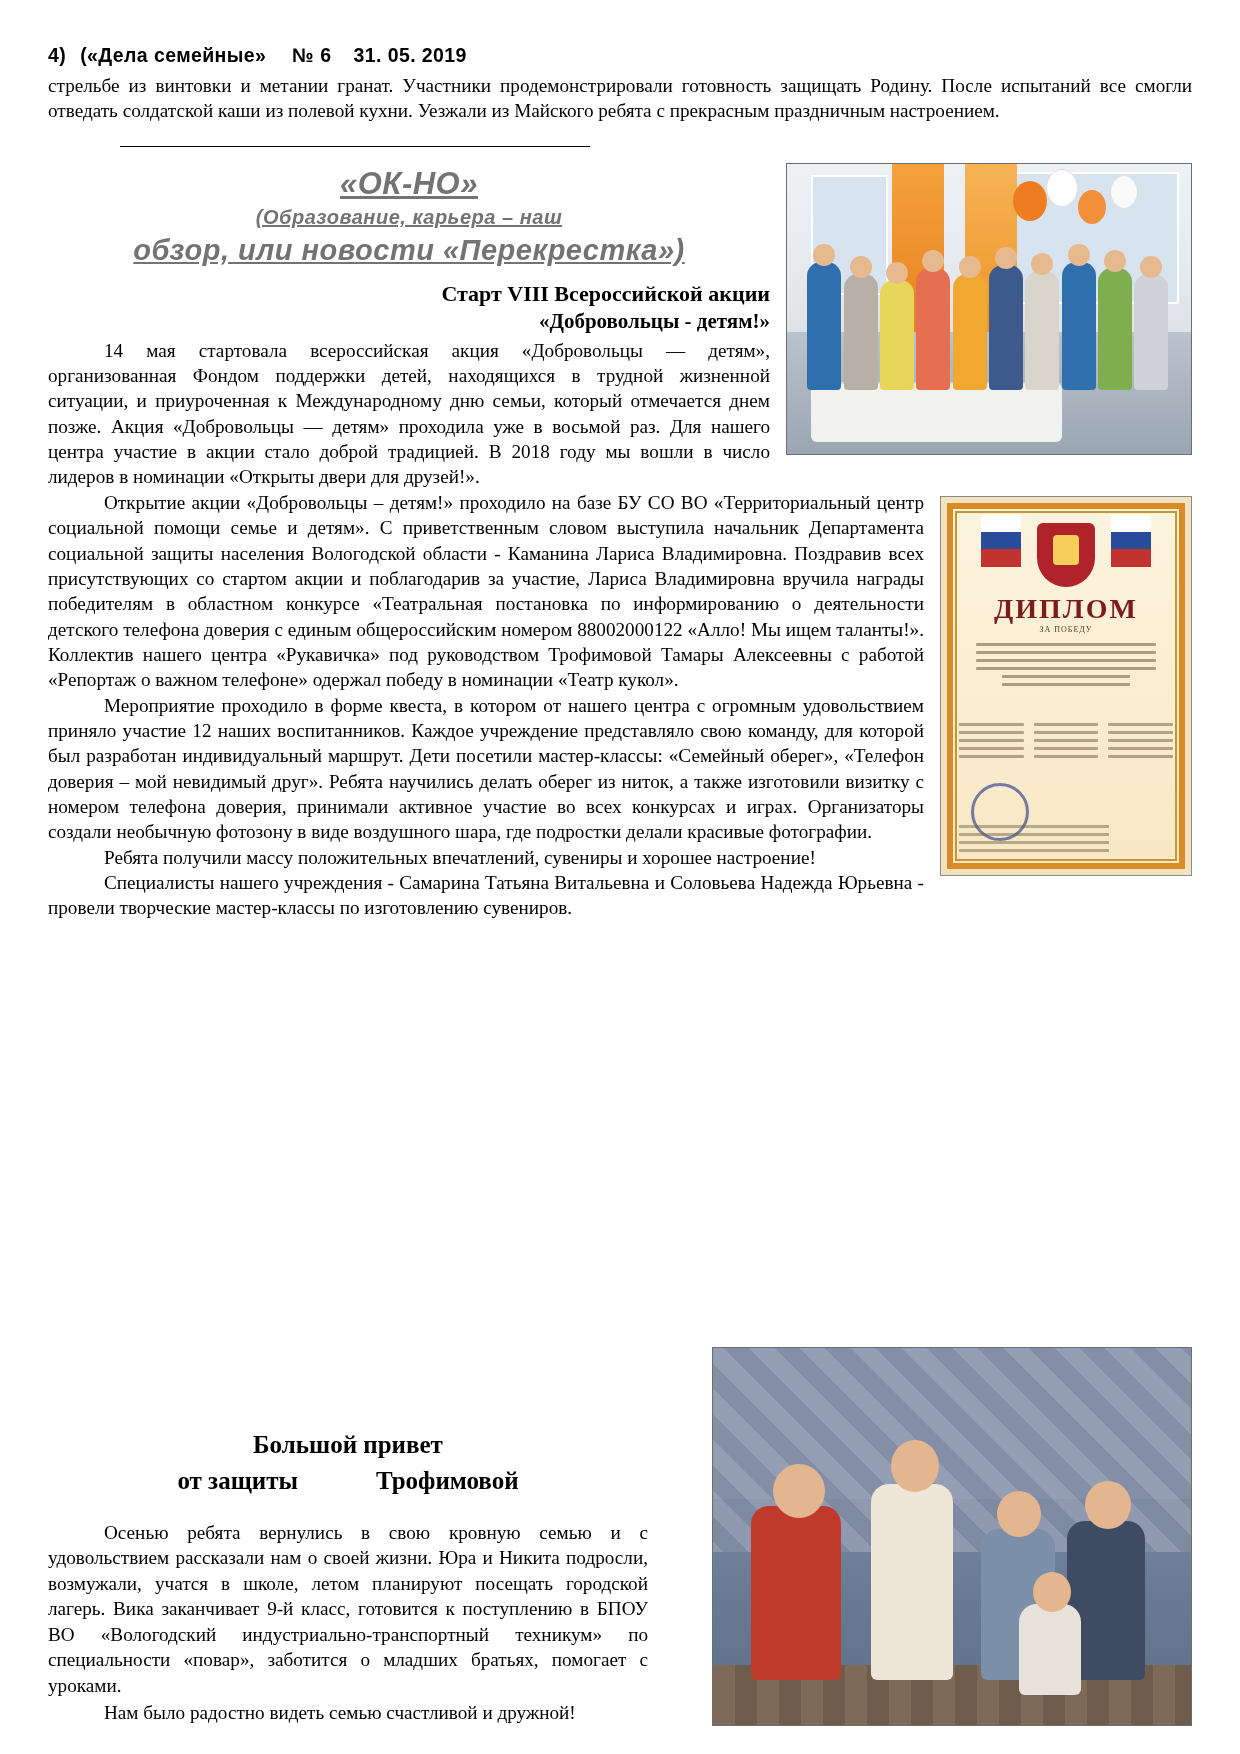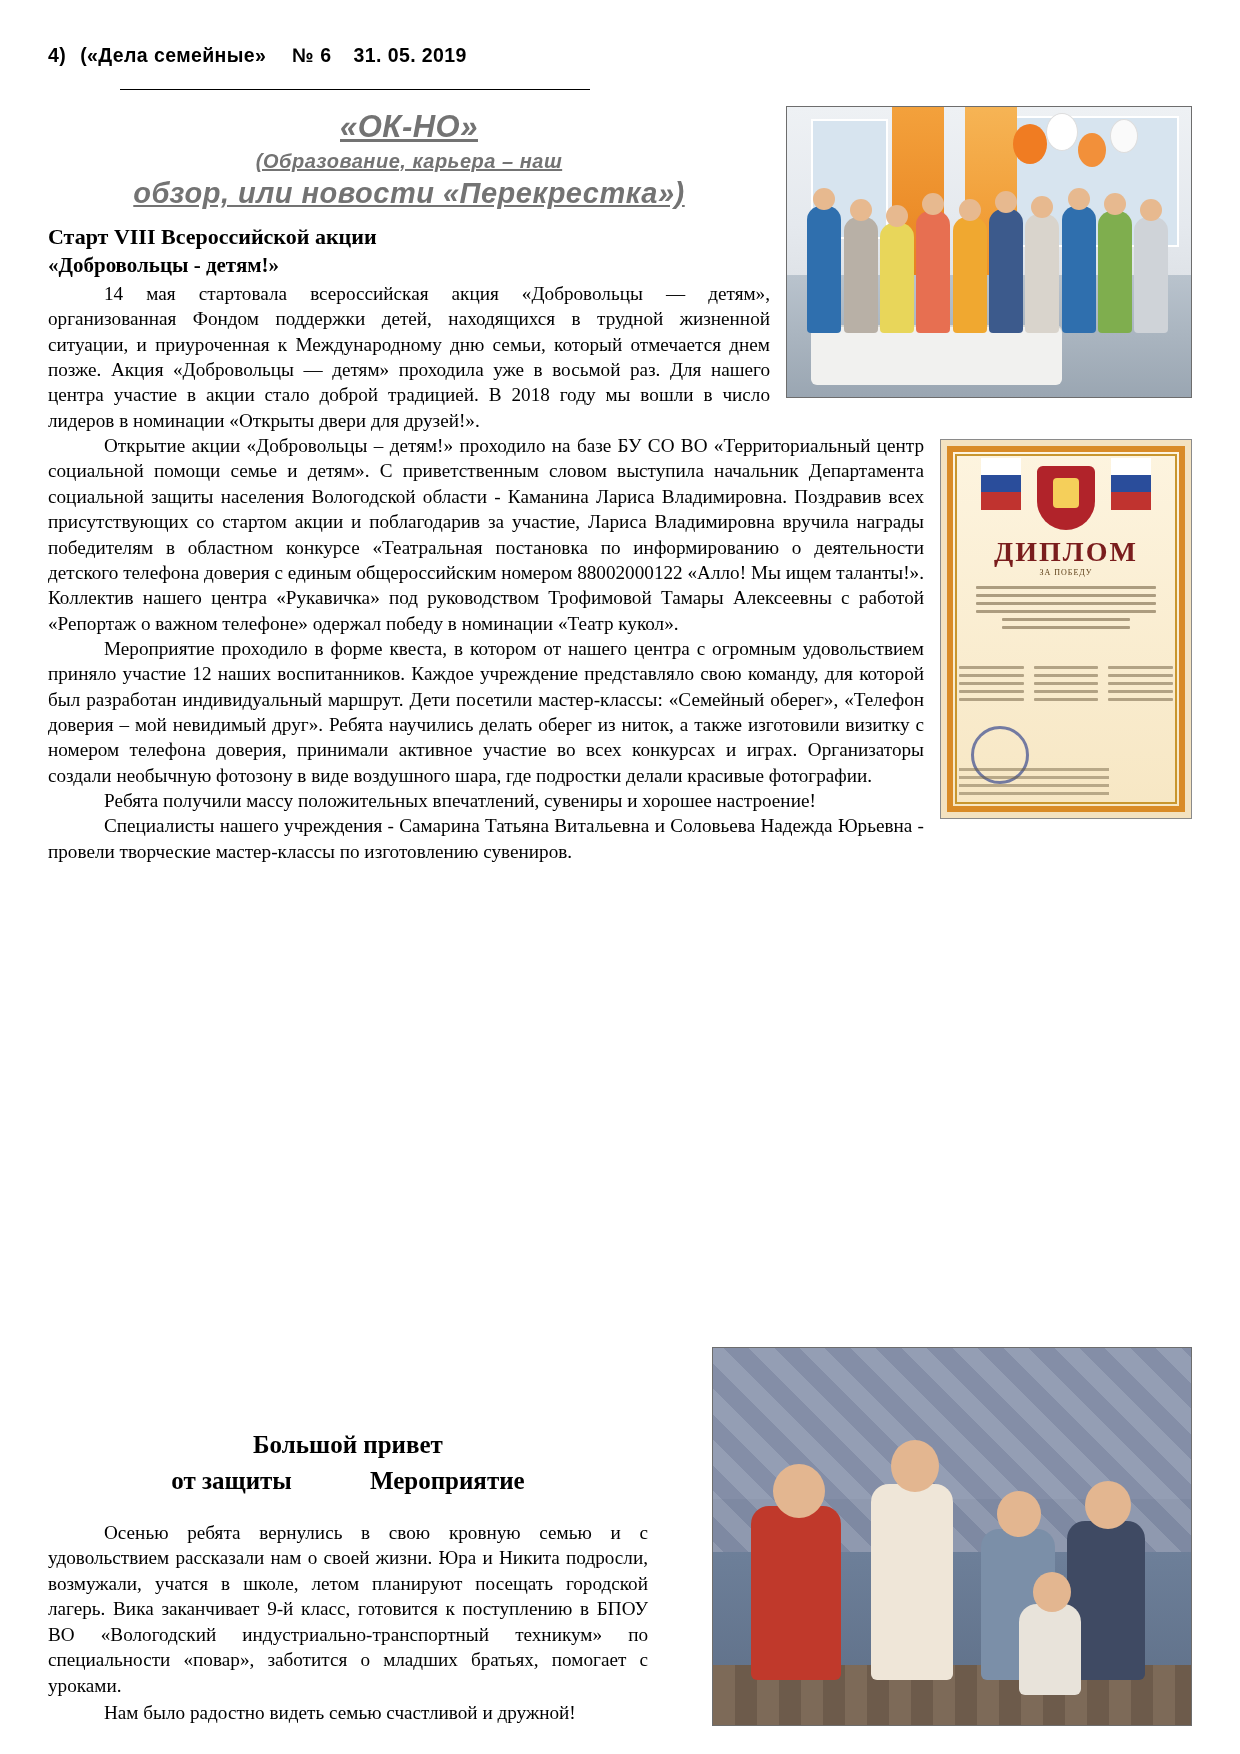--- a/index.html
+++ b/index.html
@@ -68,21 +68,21 @@
     text-decoration: underline;
     line-height: 1.34;
     letter-spacing: 0.5px;
     white-space: nowrap;
   }
   .title-line.l1 { font-size: 31px; }
   .title-line.l2 { font-size: 20px; }
   .title-line.l3 { font-size: 29px; }
 
   .subtitle {
-    text-align: left;
+    text-align: right;
     font-weight: bold;
     font-size: 22px;
     line-height: 1.3;
     margin: 10px 0 2px 0;
   }
   .subtitle .s2 { font-size: 21px; }
 
   
   .photo-top {
     float: right;
@@ -193,20 +193,23 @@
 </style>
 </head>
 <body>
 
 <div class="page">
 
   <div class="masthead">
     <span class="mh-seg">4)</span><span class="sp-1"></span><span class="mh-seg">(«Дела семейные»</span><span class="sp-2"></span><span class="mh-seg">№ 6</span><span class="sp-3"></span><span class="mh-seg">31. 05. 2019</span>
   </div>
 
+  <div class="lead-block">
+    <p class="para">стрельбе из винтовки и метании гранат. Участники продемонстрировали готовность защищать Родину. После испытаний все  смогли отведать солдатской каши из полевой кухни. Уезжали из Майского ребята с прекрасным праздничным настроением.</p>
+  </div>
 
   <div class="rule"></div>
 
   <div class="section-ok clearfix">
 
     <div class="photo-top">
       <div class="ph-bg">
         <div class="t-wall"></div>
         <div class="t-window" style="left:6%; top:4%; width:18%; height:40%;"></div>
         <div class="t-window" style="left:56%; top:3%; width:40%; height:44%;"></div>
@@ -317,21 +320,21 @@
     <p class="para indent">Открытие акции «Добровольцы – детям!» проходило на базе БУ СО ВО «Территориальный центр социальной помощи семье и детям». С приветственным словом выступила начальник Департамента социальной защиты населения Вологодской области - Каманина Лариса Владимировна. Поздравив всех присутствующих со стартом акции и поблагодарив за участие, Лариса Владимировна вручила награды победителям в областном конкурсе «Театральная постановка по информированию о деятельности детского телефона доверия с единым общероссийским номером 88002000122 «Алло! Мы ищем таланты!». Коллектив нашего центра «Рукавичка» под руководством Трофимовой Тамары Алексеевны с работой «Репортаж о важном телефоне» одержал победу в номинации «Театр кукол».</p>
     <p class="para indent">Мероприятие проходило в форме квеста, в котором от нашего центра с огромным удовольствием приняло участие 12 наших воспитанников. Каждое учреждение представляло свою команду, для которой был разработан индивидуальный маршрут. Дети посетили мастер-классы: «Семейный оберег», «Телефон доверия – мой невидимый друг». Ребята научились делать оберег из ниток, а также изготовили визитку с номером телефона доверия, принимали активное участие во всех конкурсах и играх. Организаторы создали необычную фотозону в виде воздушного шара, где подростки делали красивые фотографии.</p>
     <p class="para indent">Ребята получили массу положительных впечатлений, сувениры и хорошее настроение!</p>
     <p class="para indent">Специалисты нашего учреждения - Самарина Татьяна Витальевна и Соловьева Надежда Юрьевна - провели творческие мастер-классы по изготовлению сувениров.</p>
   </div>
 
   <div class="bottom-section">
     <div class="bottom-title">
       <span>Большой привет</span>
       <span class="bt2">
-        <span>от защиты</span><span class="gap"></span><span>Мероприятие</span>
+        <span>от защиты</span><span class="gap"></span><span>Трофимовой</span>
       </span>
     </div>
     <p class="bottom-para">Осенью ребята вернулись в свою кровную семью и с удовольствием рассказали нам о своей жизни. Юра и Никита подросли, возмужали, учатся в школе, летом планируют посещать городской лагерь. Вика заканчивает 9-й класс, готовится к поступлению в БПОУ ВО «Вологодский индустриально-транспортный техникум» по специальности «повар», заботится о младших братьях, помогает с уроками.</p>
     <p class="bottom-para">Нам было радостно видеть семью счастливой и дружной!</p>
   </div>
 
   <div class="photo-family">
     <div class="ph-bg">
       <div class="f-wall"></div>
       <div class="f-quilt"></div>

